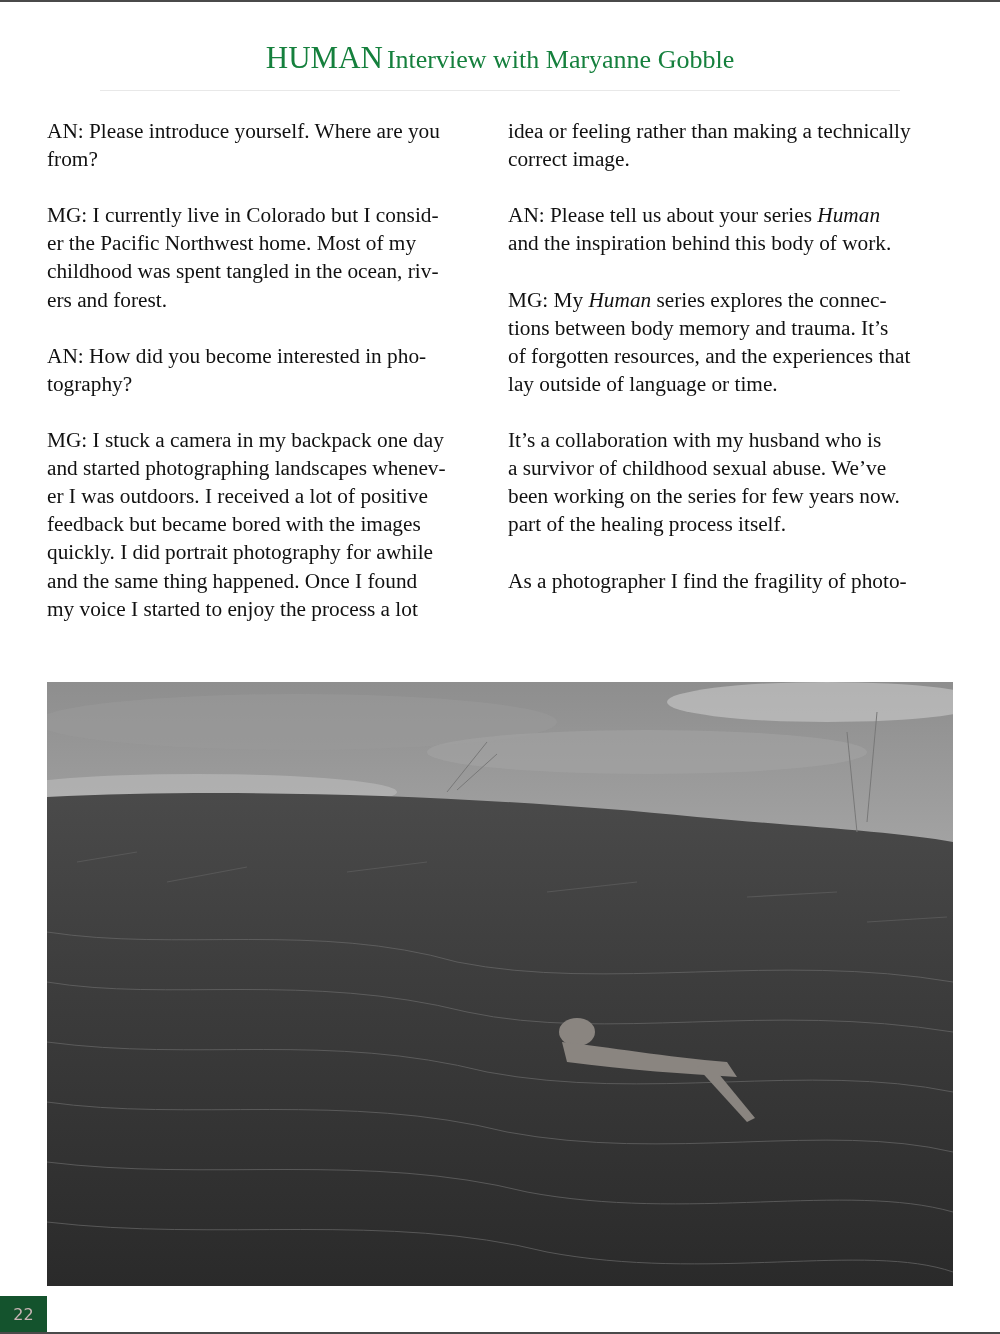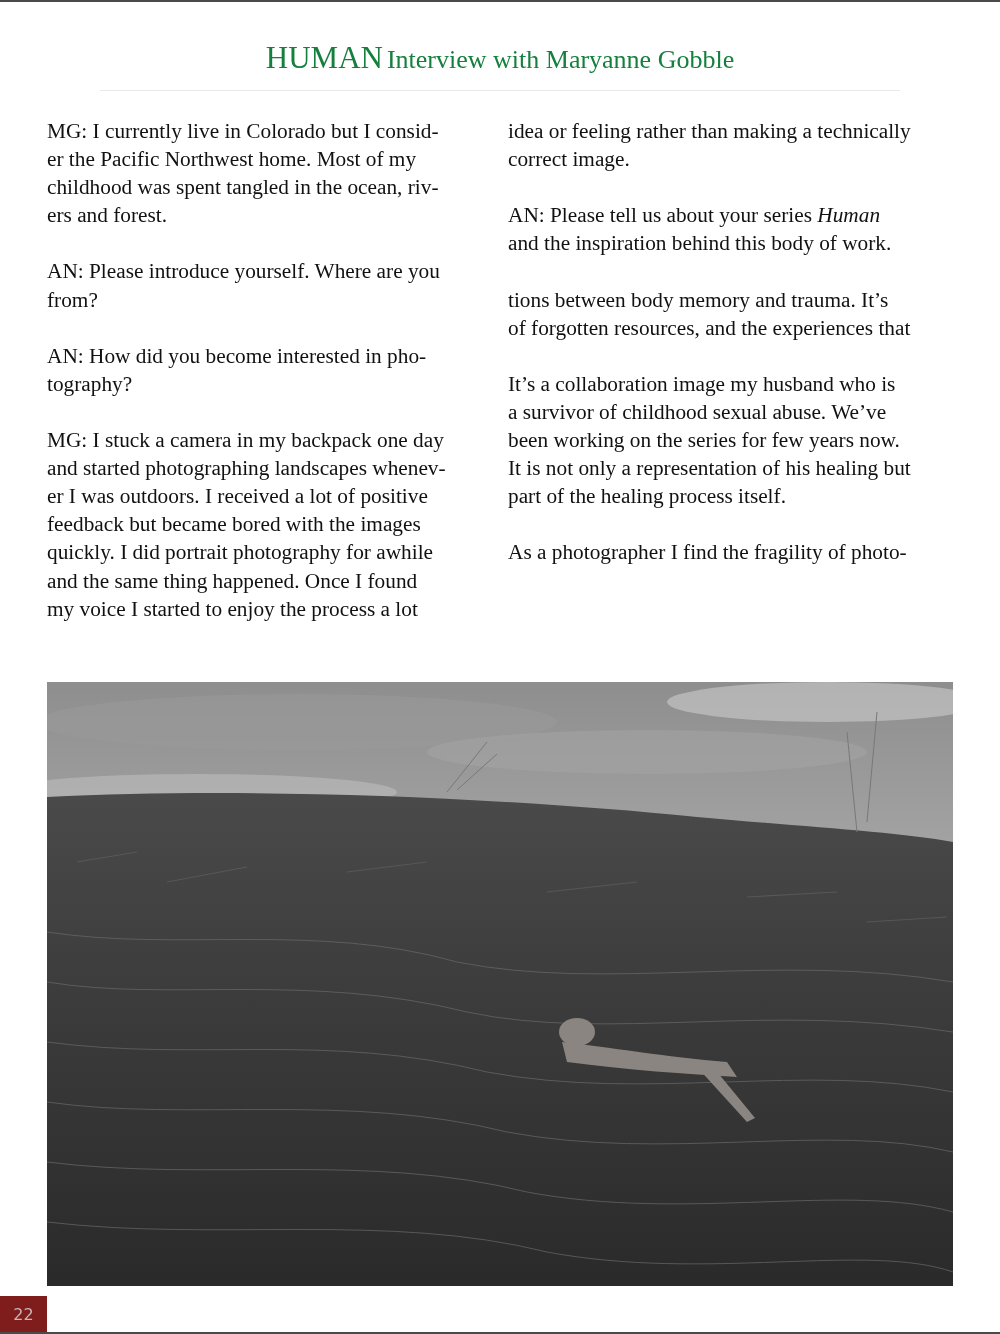--- a/index.html
+++ b/index.html
@@ -26,46 +26,46 @@
   .col.right { left: 508px; }
   .col p { margin: 0 0 28.1px 0; }
   .col .line { display: block; white-space: nowrap; }
   .photo {
     position: absolute; left: 47px; top: 682px; width: 906px; height: 604px;
     overflow: hidden; background: #3a3a3a;
   }
   .photo svg { display: block; }
   .page-num {
     position: absolute; left: 0; top: 1296px; width: 47px; height: 36px;
-    background: #7f1d1d; color: #c9b5b5;
+    background: #14532d; color: #c9b5b5;
     font-family: "DejaVu Sans", sans-serif; font-size: 16px;
     display: flex; align-items: center; justify-content: center;
   }
 </style>
 </head>
 <body>
 
 <div class="top-rule"></div>
 
 <div class="header">
   <span class="big">HUMAN</span>
   <span class="small">Interview with Maryanne Gobble</span>
 </div>
 <div class="header-rule"></div>
 
 <div class="col left">
   <p>
+    <span class="line">AN: Please introduce yourself. Where are you</span>
+    <span class="line">from?</span>
+  </p>
+  <p>
     <span class="line">MG: I currently live in Colorado but I consid-</span>
     <span class="line">er the Pacific Northwest home.  Most of my</span>
     <span class="line">childhood was spent tangled in the ocean, riv-</span>
     <span class="line">ers and forest.</span>
-  </p>
-  <p>
-    <span class="line">AN: Please introduce yourself. Where are you</span>
-    <span class="line">from?</span>
   </p>
   <p>
     <span class="line">AN: How did you become interested in pho-</span>
     <span class="line">tography?</span>
   </p>
   <p>
     <span class="line">MG: I stuck a camera in my backpack one day</span>
     <span class="line">and started photographing landscapes whenev-</span>
     <span class="line">er I was outdoors.  I received a lot of positive</span>
     <span class="line">feedback but became bored with the images</span>
@@ -78,28 +78,29 @@
 <div class="col right">
   <p>
     <span class="line">idea or feeling rather than making a technically</span>
     <span class="line">correct image.</span>
   </p>
   <p>
     <span class="line"><span>AN: Please tell us about your series </span><em>Human</em></span>
     <span class="line">and the inspiration behind this body of work.</span>
   </p>
   <p>
+    <span class="line"><span>MG: My </span><em>Human</em><span> series explores the connec-</span></span>
     <span class="line">tions between body memory and trauma. It’s</span>
     <span class="line">of forgotten resources, and the experiences that</span>
+    <span class="line">lay outside of language or time.</span>
   </p>
   <p>
-    <span class="line">It’s a collaboration image my husband who is</span>
+    <span class="line">It’s a collaboration with my husband who is</span>
     <span class="line">a survivor of childhood sexual abuse.  We’ve</span>
     <span class="line">been working on the series for few years now.</span>
-    <span class="line">It is not only a representation of his healing but</span>
     <span class="line">part of the healing process itself.</span>
   </p>
   <p>
     <span class="line">As a photographer I find the fragility of photo-</span>
   </p>
 </div>
 
 <div class="photo" aria-label="Black and white photograph of a nude figure curled up in windswept tall grass on a hillside under a cloudy sky">
   <svg width="906" height="604" viewBox="0 0 906 604" xmlns="http://www.w3.org/2000/svg">
     <defs>

